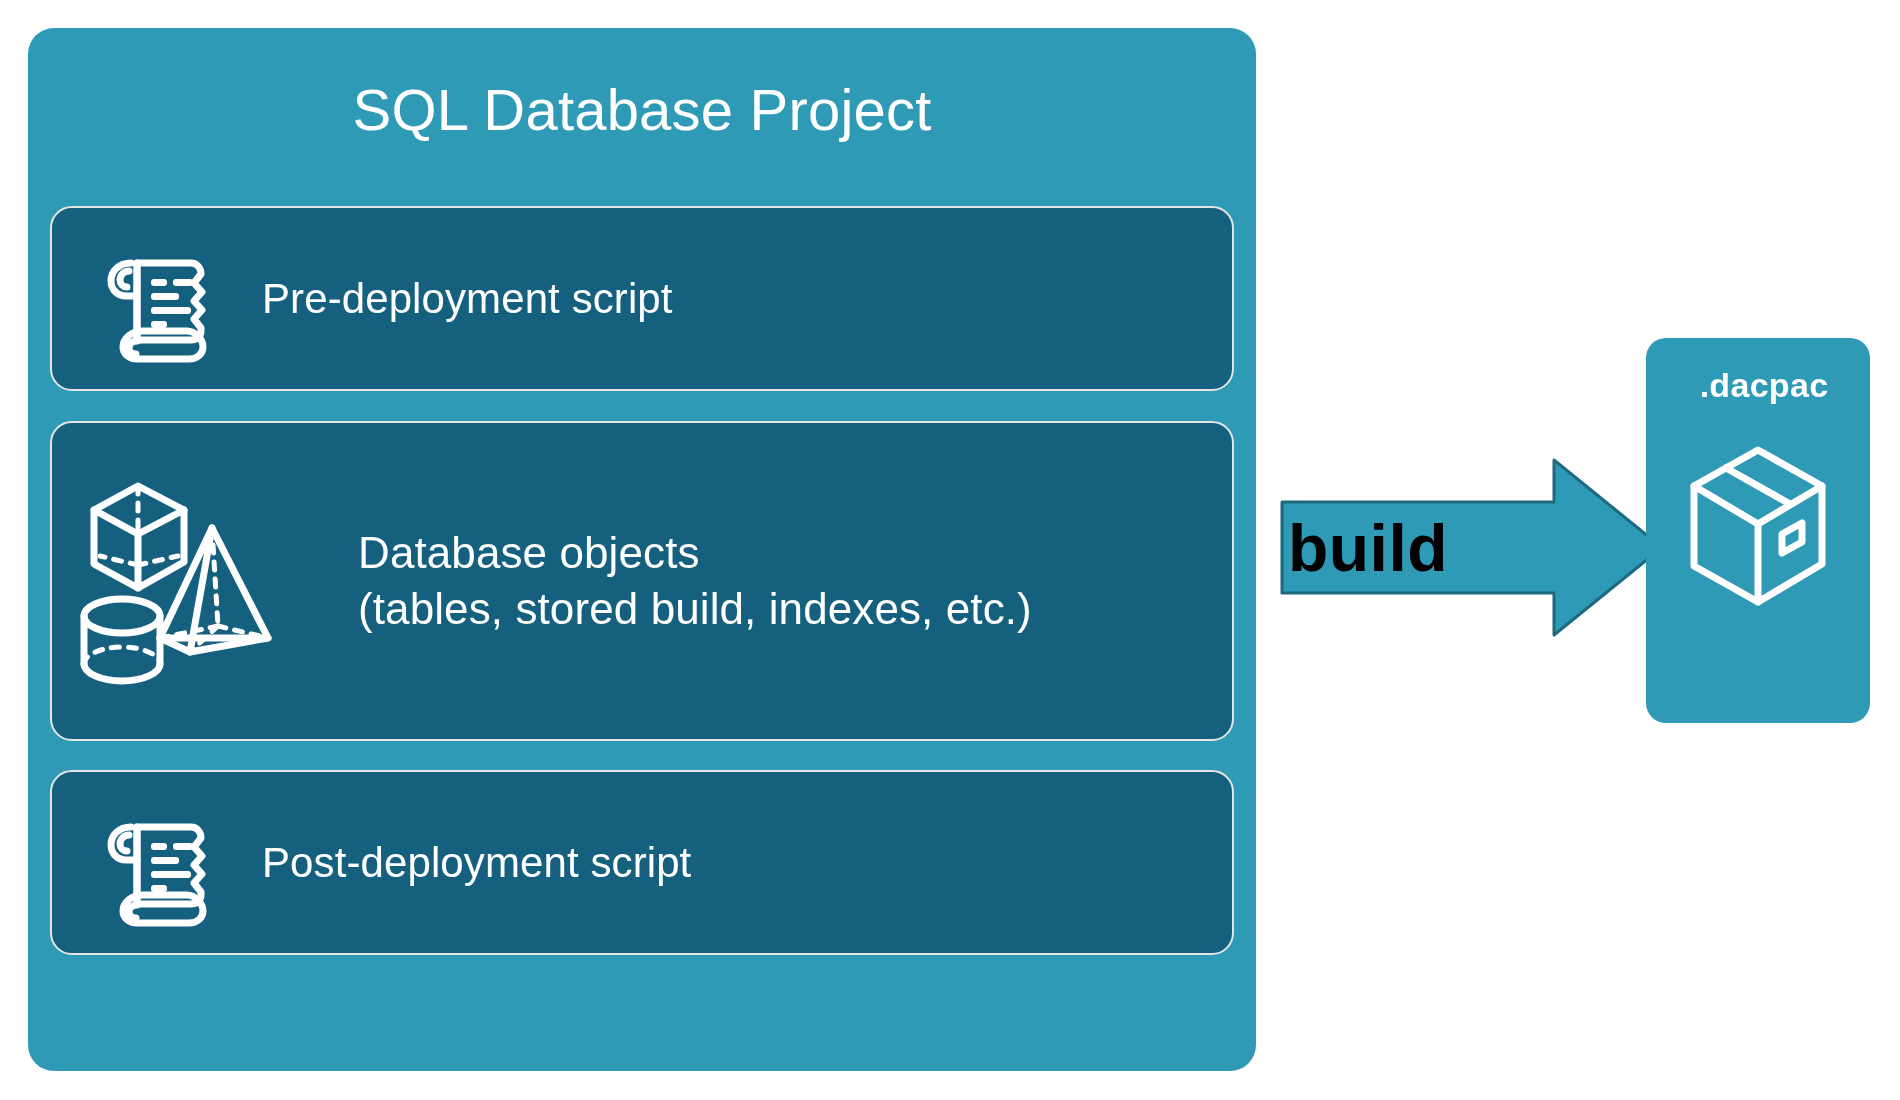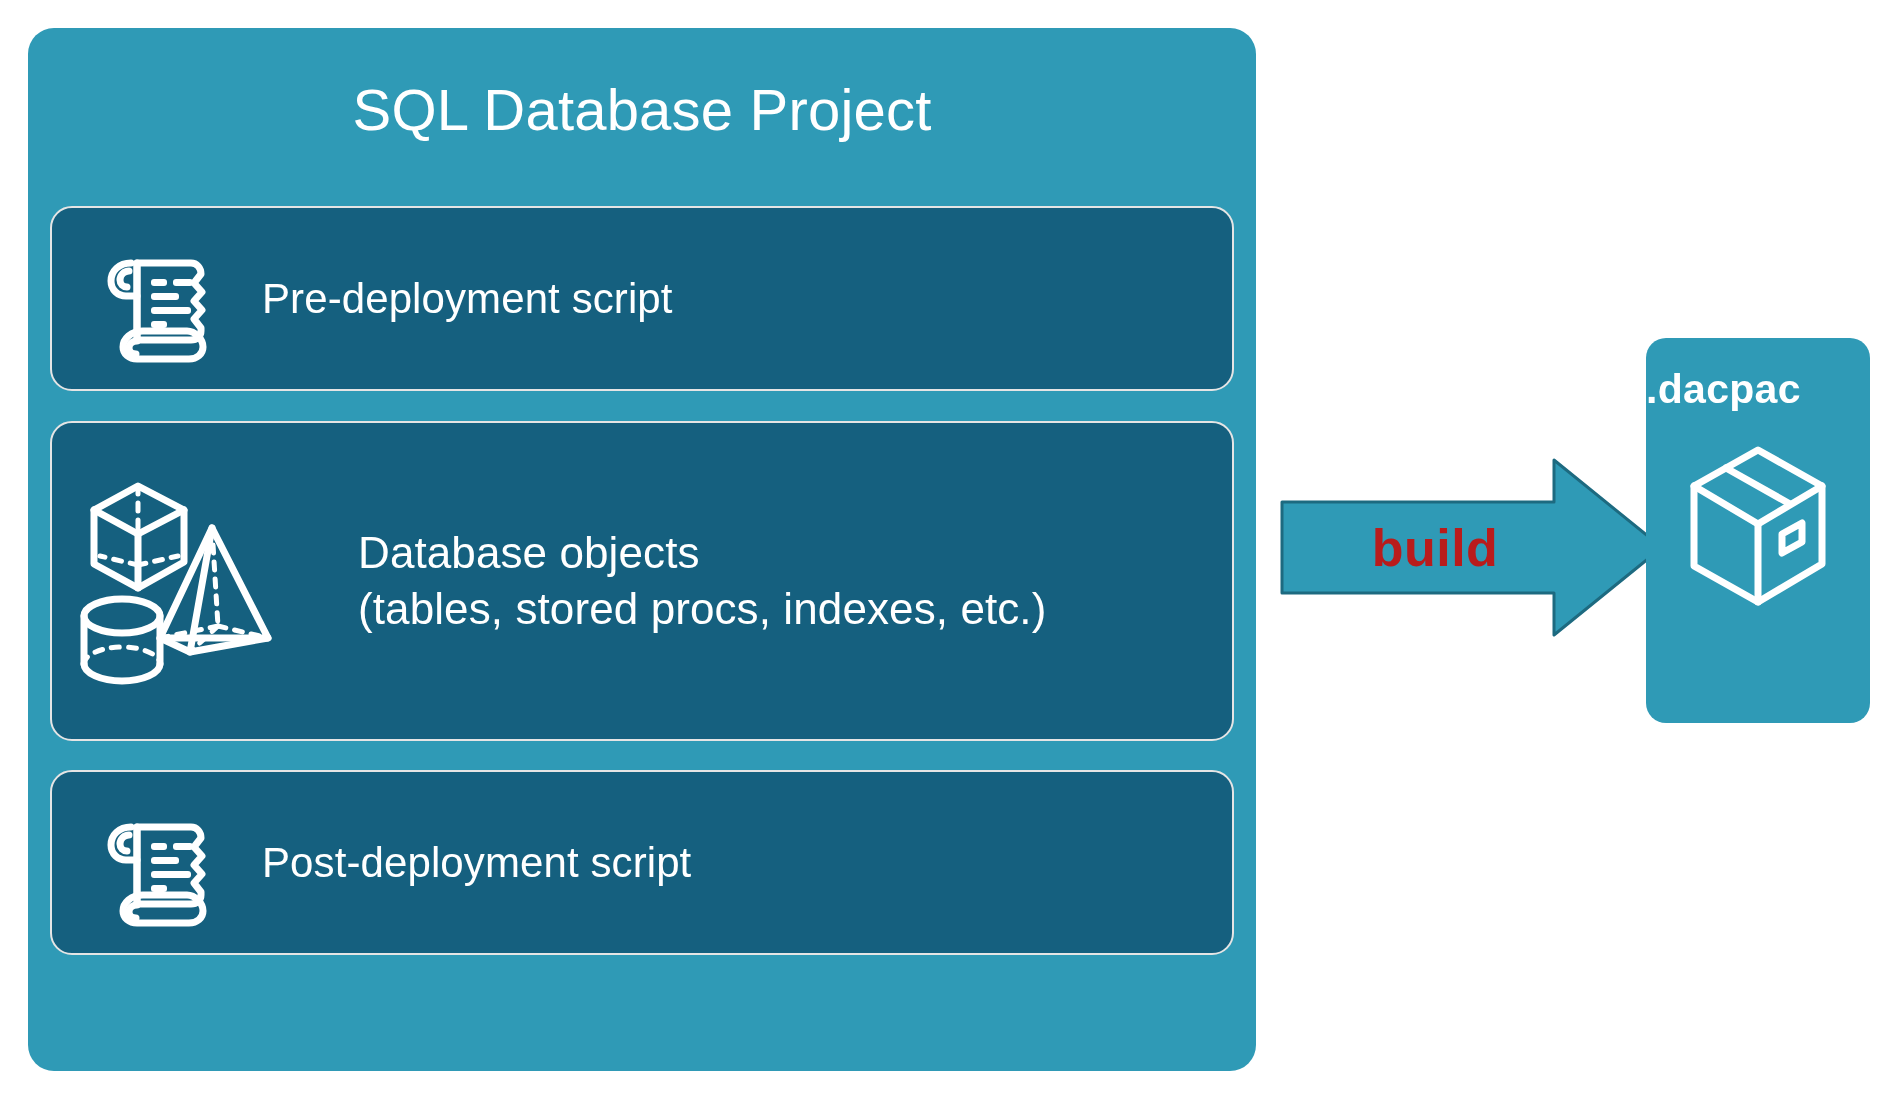--- a/index.html
+++ b/index.html
@@ -88,29 +88,29 @@
   
   .build-arrow {
     position: absolute;
     left: 1282px;
     top: 460px;
     width: 380px;
     height: 175px;
   }
   .build-label {
     position: absolute;
-    left: 1285px;
+    left: 1218px;
     top: 460px;
     width: 300px;
     height: 175px;
     display: flex;
     align-items: center;
     justify-content: center;
-    color: #b91c1c;
-    font-size: 52px;
+    color: #000000;
+    font-size: 66px;
     font-weight: bold;
     pointer-events: none;
     letter-spacing: 0.5px;
   }
 
   
   .dacpac-panel {
     position: absolute;
     left: 1646px;
     top: 338px;
@@ -118,22 +118,23 @@
     height: 385px;
     background: #2f9ab6;
     border-radius: 20px;
     box-sizing: border-box;
   }
   .dacpac-title {
     position: absolute;
     left: 0;
     top: 28px;
     width: 236px;
+    text-align: center;
     color: #ffffff;
-    font-size: 41px;
+    font-size: 34px;
     font-weight: bold;
     letter-spacing: 0.3px;
   }
   .dacpac-icon {
     position: absolute;
     left: 28px;
     top: 100px;
     width: 168px;
     height: 190px;
   }
@@ -213,21 +214,21 @@
             <ellipse cx="50" cy="150" rx="38" ry="17"></ellipse>
             <path d="M12 150 L12 198"></path>
             <path d="M88 150 L88 198"></path>
             <path d="M12 198 C12 207 29 215 50 215 C71 215 88 207 88 198"></path>
           </g>
           <path d="M12 198 C12 189 29 181 50 181 C71 181 88 189 88 198" fill="none" stroke="#ffffff" stroke-width="5" stroke-linecap="round" stroke-dasharray="8 9"></path>
         </svg>
       </div>
       <div class="card-text">
         <span>Database objects</span>
-        <span class="sub">(tables, stored procs, indexes, etc.)</span>
+        <span class="sub">(tables, stored build, indexes, etc.)</span>
       </div>
     </div>
 
     <div class="card card-post">
       <div class="card-icon">
         <svg width="128" height="128" viewBox="0 0 128 128" aria-hidden="true">
           <g fill="none" stroke="#ffffff" stroke-width="7" stroke-linecap="round" stroke-linejoin="round">
             <path d="M38 28 C26 28 18 36 18 46 C18 55 25 61 33 61 L44 61"></path>
             <path d="M36 36 C31 36 27 40 27 45 C27 49 30 52 34 52"></path>
             <path d="M44 28 L98 28 C104 28 108 33 108 39

